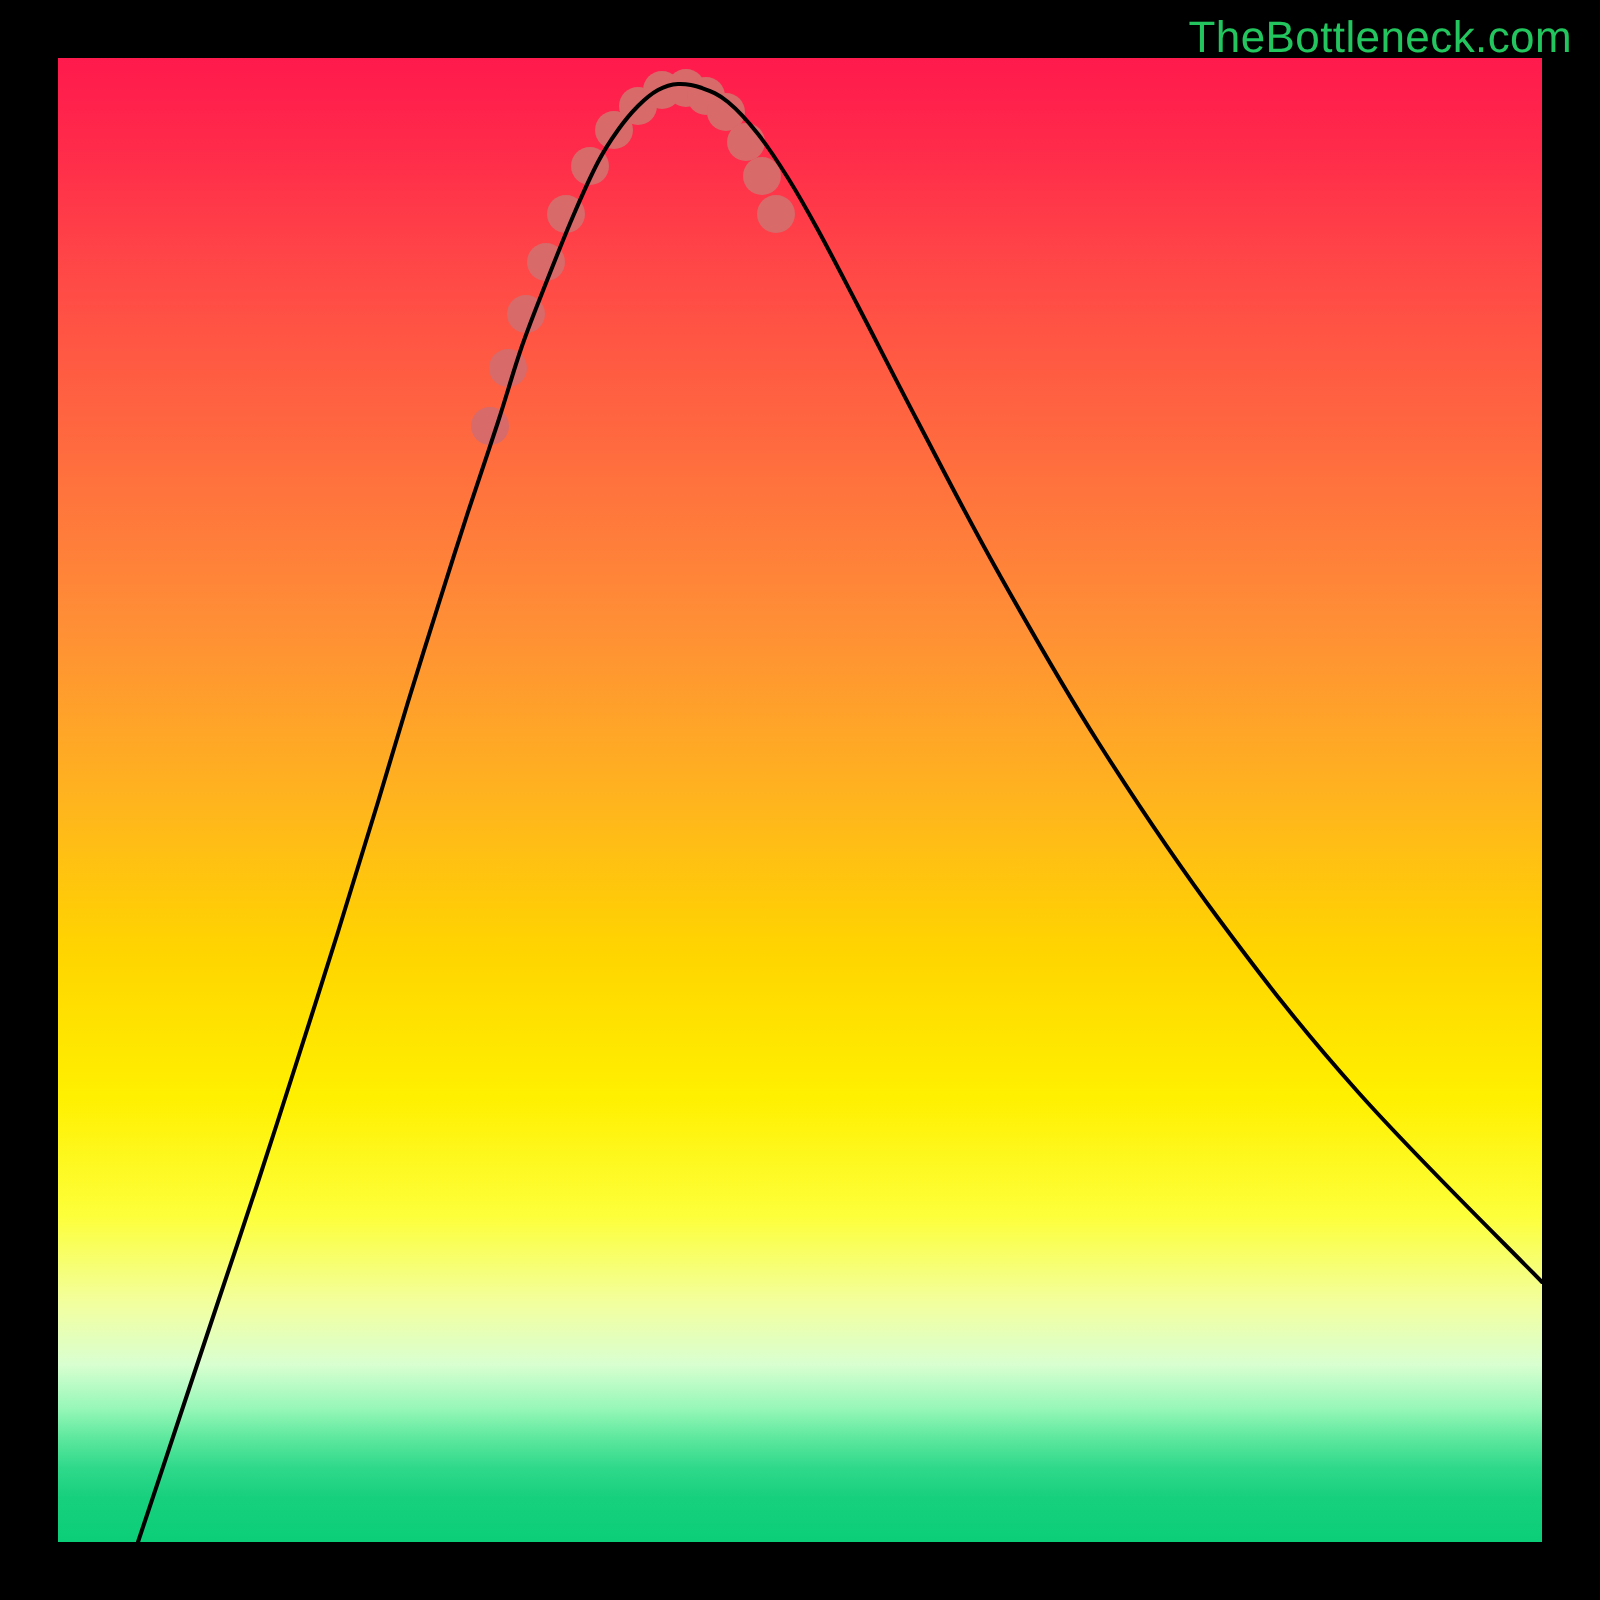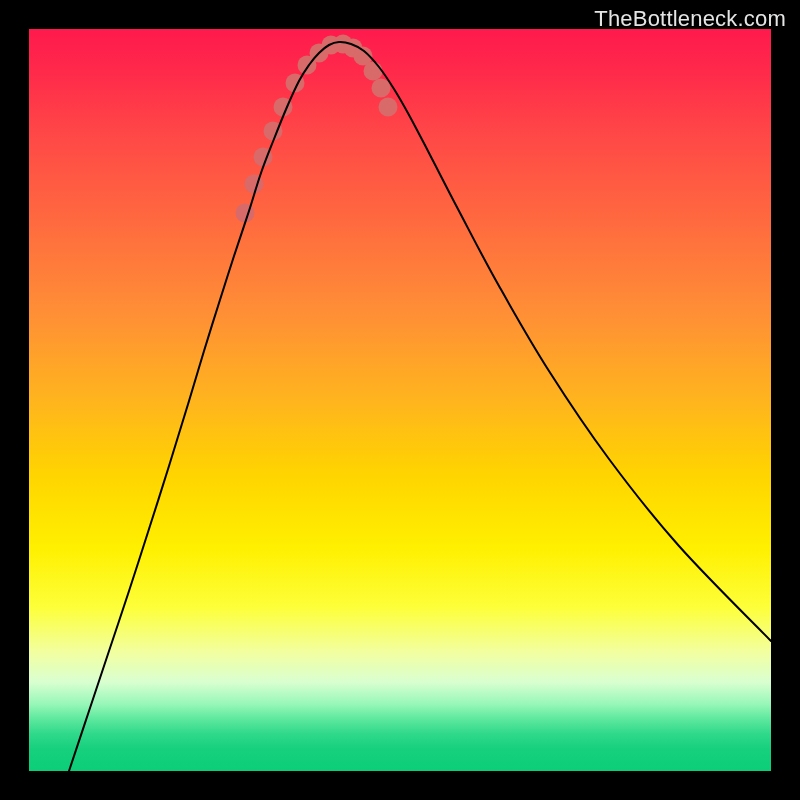--- a/index.html
+++ b/index.html
@@ -39,21 +39,21 @@
       #5de89e 93%,
       #2fd98a 95%,
       #17d07e 97%,
       #0bce78 100%
     );
   }
   .watermark {
     position: absolute;
     top: 6px;
     right: 14px;
-    color: #e5e5e5;
+    color: #22c55e;
     font-size: 22px;
     letter-spacing: 0.2px;
     user-select: none;
   }
   svg.curve {
     position: absolute;
     left: 0;
     top: 0;
     width: 742px;
     height: 742px;

